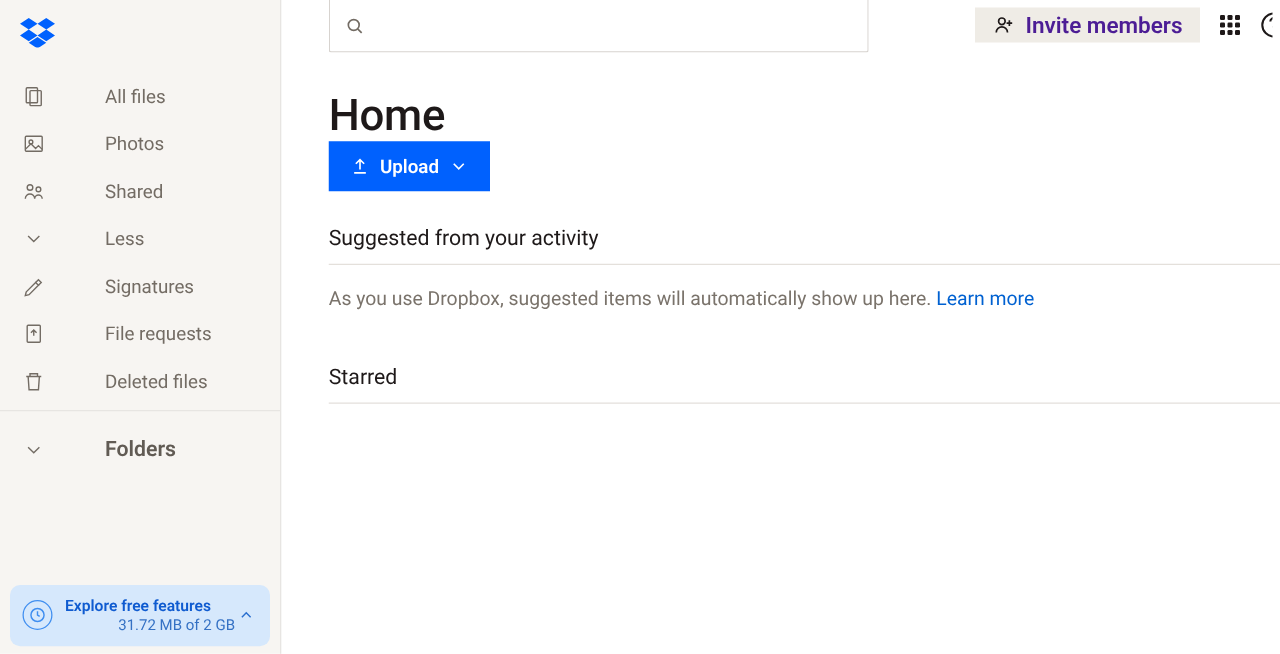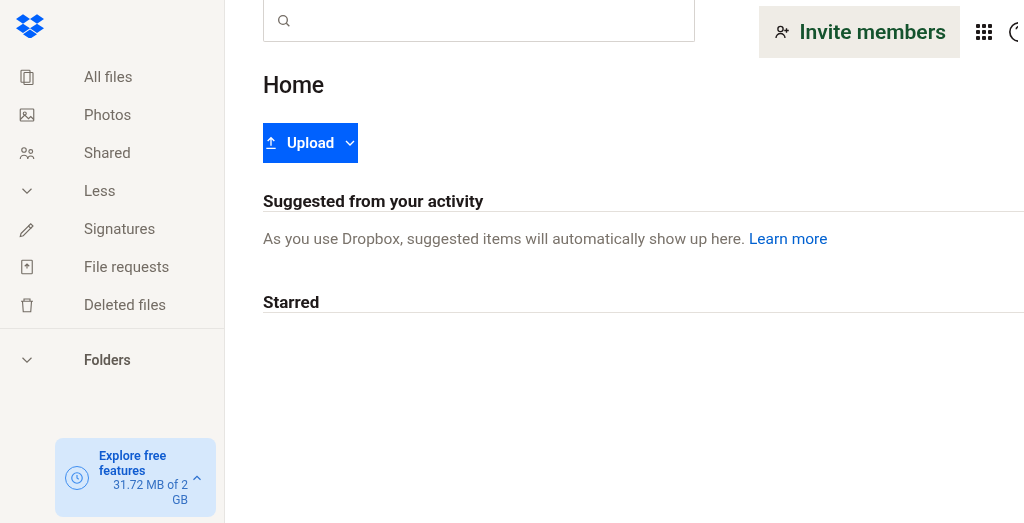--- a/index.html
+++ b/index.html
@@ -29,29 +29,29 @@
     display:flex; align-items:center;
     height:38px;
     padding: 0 12px 0 16px;
     color:#736c64; 
     font-size:15px;
     cursor:pointer;
     gap:32px;
   }
   .nav li .nav-ico { width:22px; height:22px; display:flex; align-items:center; justify-content:center; margin-right:14px; color:#736c64; }
   .nav li .nav-ico svg { width:18px; height:18px; stroke:currentColor; fill:none; stroke-width:1.5; }
-  .nav li.folders-hdr { font-weight:600; font-size:14px; color:#615b54; }
+  .nav li.folders-hdr { font-weight:600; font-size:17px; color:#615b54; }
   .nav-sep { height:1px; background:#e7e5e2; margin: 4px 0 12px 0; }
 
   .promo {
     position:absolute; left:8px; right:8px; bottom:6px;
     background:#d6e8fc;
     border-radius:8px;
     padding:10px 10px 10px 10px;
-    display:flex; align-items:center;margin-left:47px;
+    display:flex; align-items:center;
   }
   .promo .clock {
     width:24px; height:24px; border-radius:50%;
     border:1.5px solid #3f8ef0; display:flex; align-items:center; justify-content:center;
     color:#3f8ef0; margin-right:10px; flex:0 0 24px;
   }
   .promo .clock svg { width:14px; height:14px; stroke:currentColor; fill:none; stroke-width:2;}
   .promo .txts { flex:1; }
   .promo .line1 { font-size:12.5px; font-weight:600; color:#0f5bd0; line-height:1.2;}
   .promo .line2 { font-size:12px; color:#3571c4; line-height:1.2;text-align:right;}
@@ -73,48 +73,48 @@
     border-bottom-left-radius:2px;border-bottom-right-radius:2px;
   }
   .search svg{width:16px;height:16px;stroke:currentColor;fill:none;stroke-width:2;margin-right:10px;}
   .search input{ border:none; outline:none; background:transparent; font-size:16px; color:#4a453f; width:100%; }
   .search input::placeholder{ color:#7c756d; }
 
   .top-right { margin-left:auto; display:flex; align-items:center; gap:14px; padding-top:6px;}
   .invite {
     background:#efece6;
     border:none;
-    height:52px;
+    height:28px;
     padding:0 14px;
     display:flex; align-items:center; gap:8px;
-    font-size:21px; font-weight:600; color:#14532d;
+    font-size:18px; font-weight:600; color:#4c1d95;
     cursor:pointer;
   }
   .invite svg{width:18px;height:18px;stroke:#1e1919;fill:none;stroke-width:1.8;}
   .grid-ico { width:20px; height:20px; display:flex; flex-wrap:wrap; gap:2px; cursor:pointer; align-content:center; justify-content:center;}
   .grid-ico span{ width:4px;height:4px;background:#1e1919;border-radius:1px;}
   .help-ico { width:22px; height:22px; cursor:pointer; color:#1e1919; }
   .help-ico svg{width:22px;height:22px;stroke:currentColor;fill:none;stroke-width:1.8;}
   .help-clip { width:10px; overflow:hidden; }
 
   .content { padding: 20px 0 0 38px; }
-  h1.page-title { font-size:23px; font-weight:500; letter-spacing:-0.2px; margin-bottom:24px; }
+  h1.page-title { font-size:35px; font-weight:500; letter-spacing:-0.2px; }
 
   .actions { display:flex; gap:16px; margin-bottom:28px;}
-  .btn { height:40px; display:flex; align-items:center; padding:0 0; font-size:15px; font-weight:600; cursor:pointer; border:none; }
+  .btn { height:40px; display:flex; align-items:center; padding:0 17px; font-size:15px; font-weight:600; cursor:pointer; border:none; }
   .btn svg{width:16px;height:16px;stroke-width:2;fill:none;}
   .btn-primary { background:#0061fe; color:#fff; }
   .btn-primary svg{stroke:#fff;}
   .btn-primary .gap{width:8px;}
   .btn-primary .chev, .btn-secondary .chev { margin-left:8px; }
   .btn-secondary { background:#efece6; color:#1e1919; }
   .btn-secondary svg{stroke:#1e1919;}
 
   .section { margin-bottom:26px; padding-right:0; }
-  .section h2 { font-size:17px; font-weight:700; padding-bottom:0; border-bottom:1px solid #e4e0db; margin-right:0;}
+  .section h2 { font-size:17px; font-weight:400; padding-bottom:10px; border-bottom:1px solid #e4e0db; margin-right:0;}
   .section p.msg { padding-top:18px; font-size:15.5px; color:#7a736b; }
   .section p.msg a { color:#0061d1; text-decoration:none; cursor:pointer;}
   .starred-section { margin-top:44px; }
 </style>
 </head>
 <body>
 
 <aside class="sidebar">
   <div class="logo-wrap">
     <svg class="dbx-logo" viewBox="0 0 48 40">

